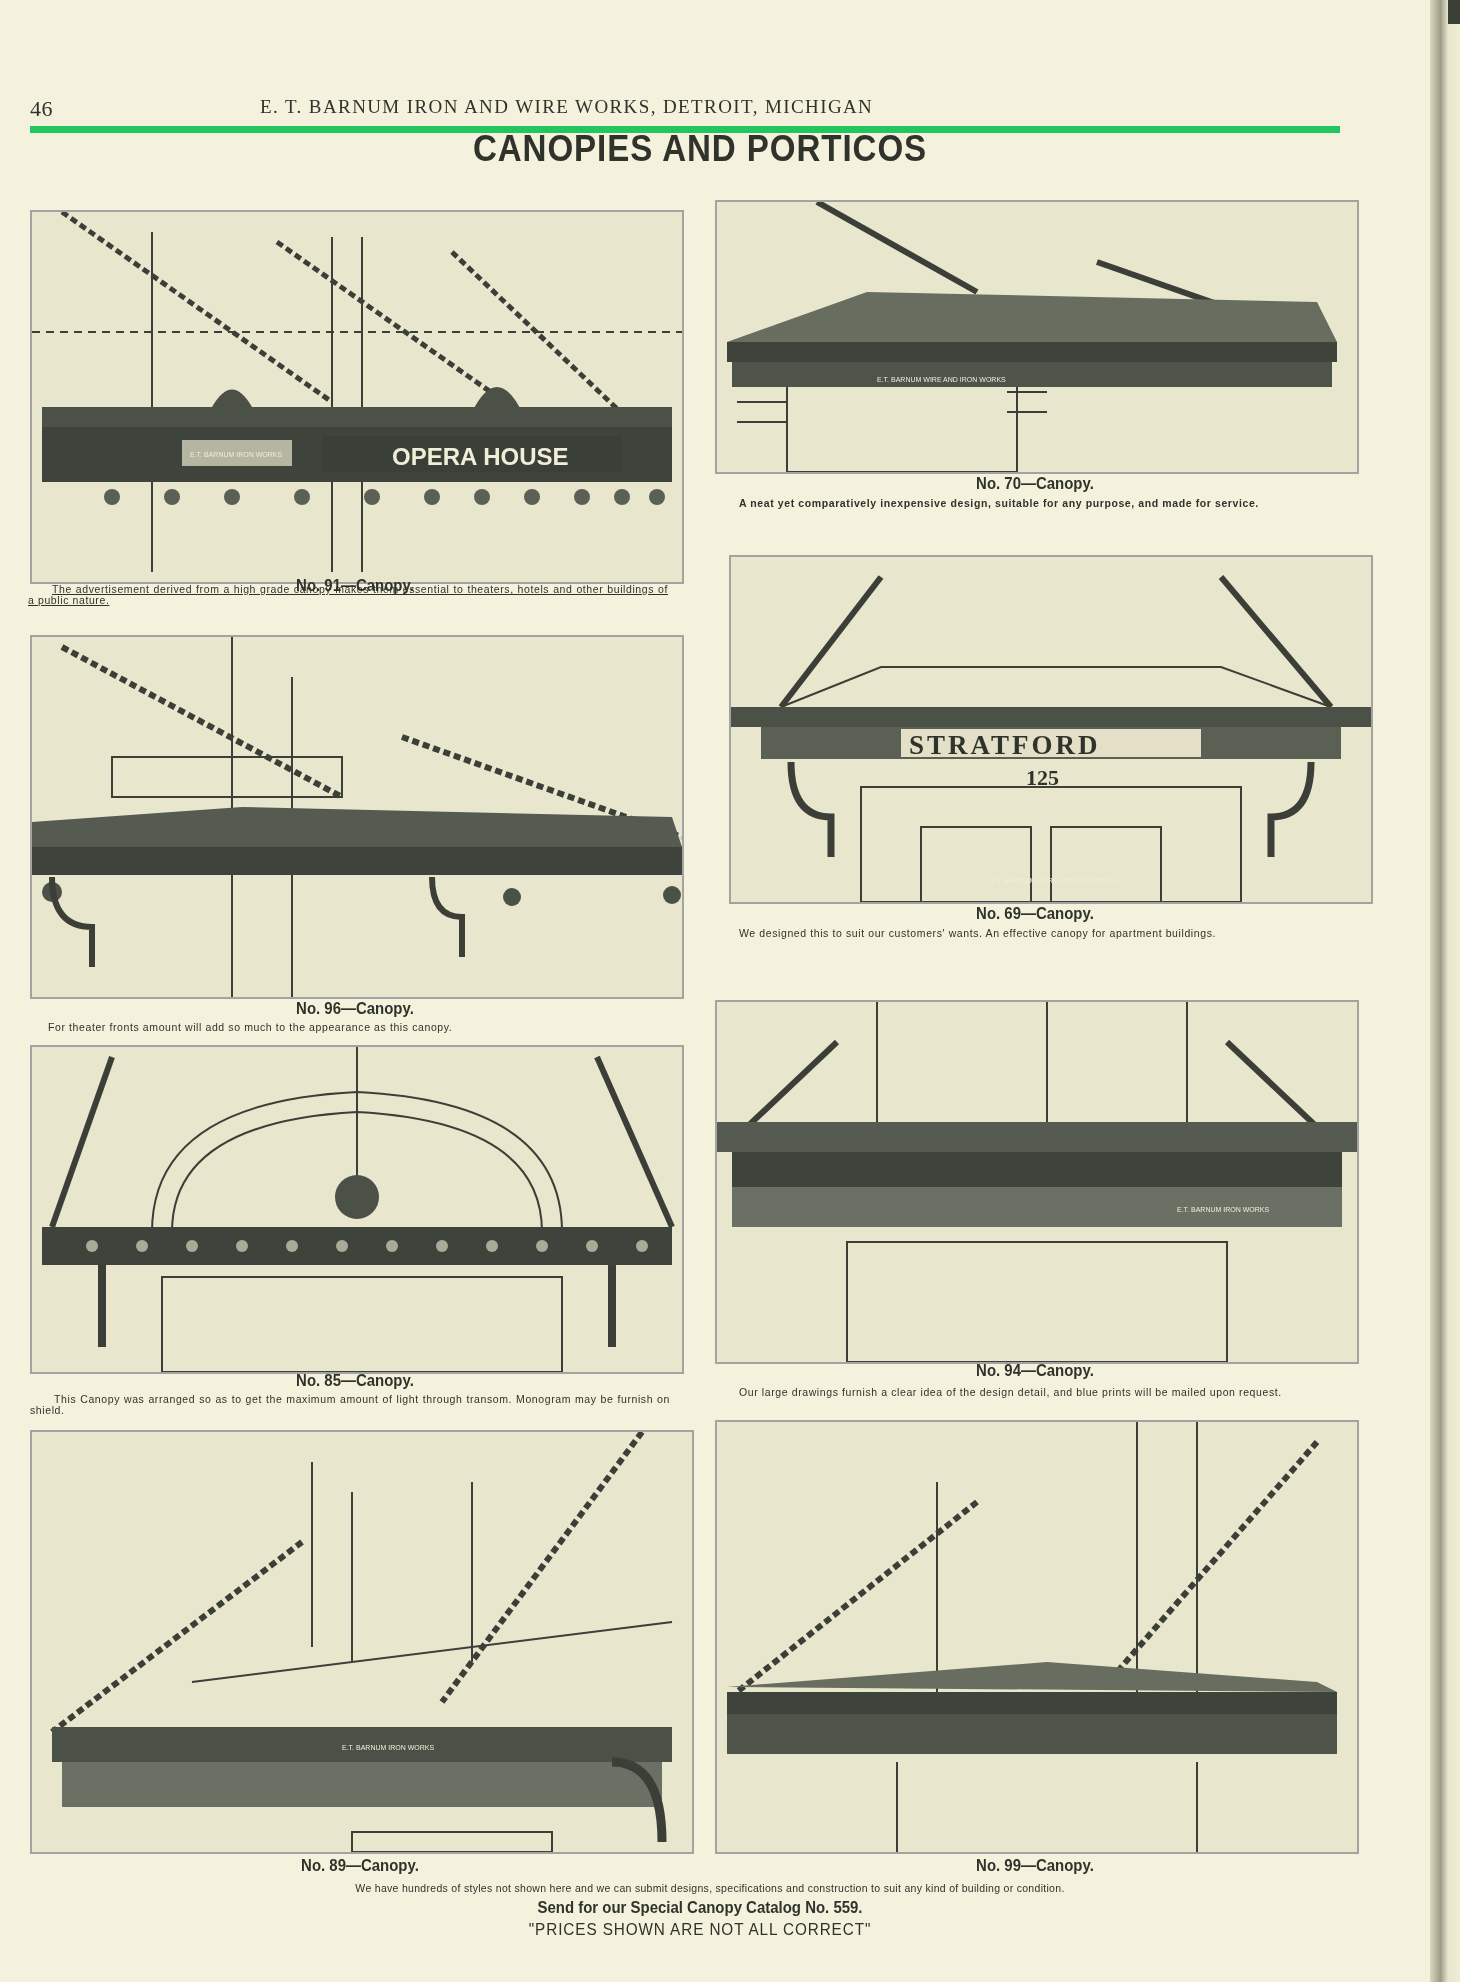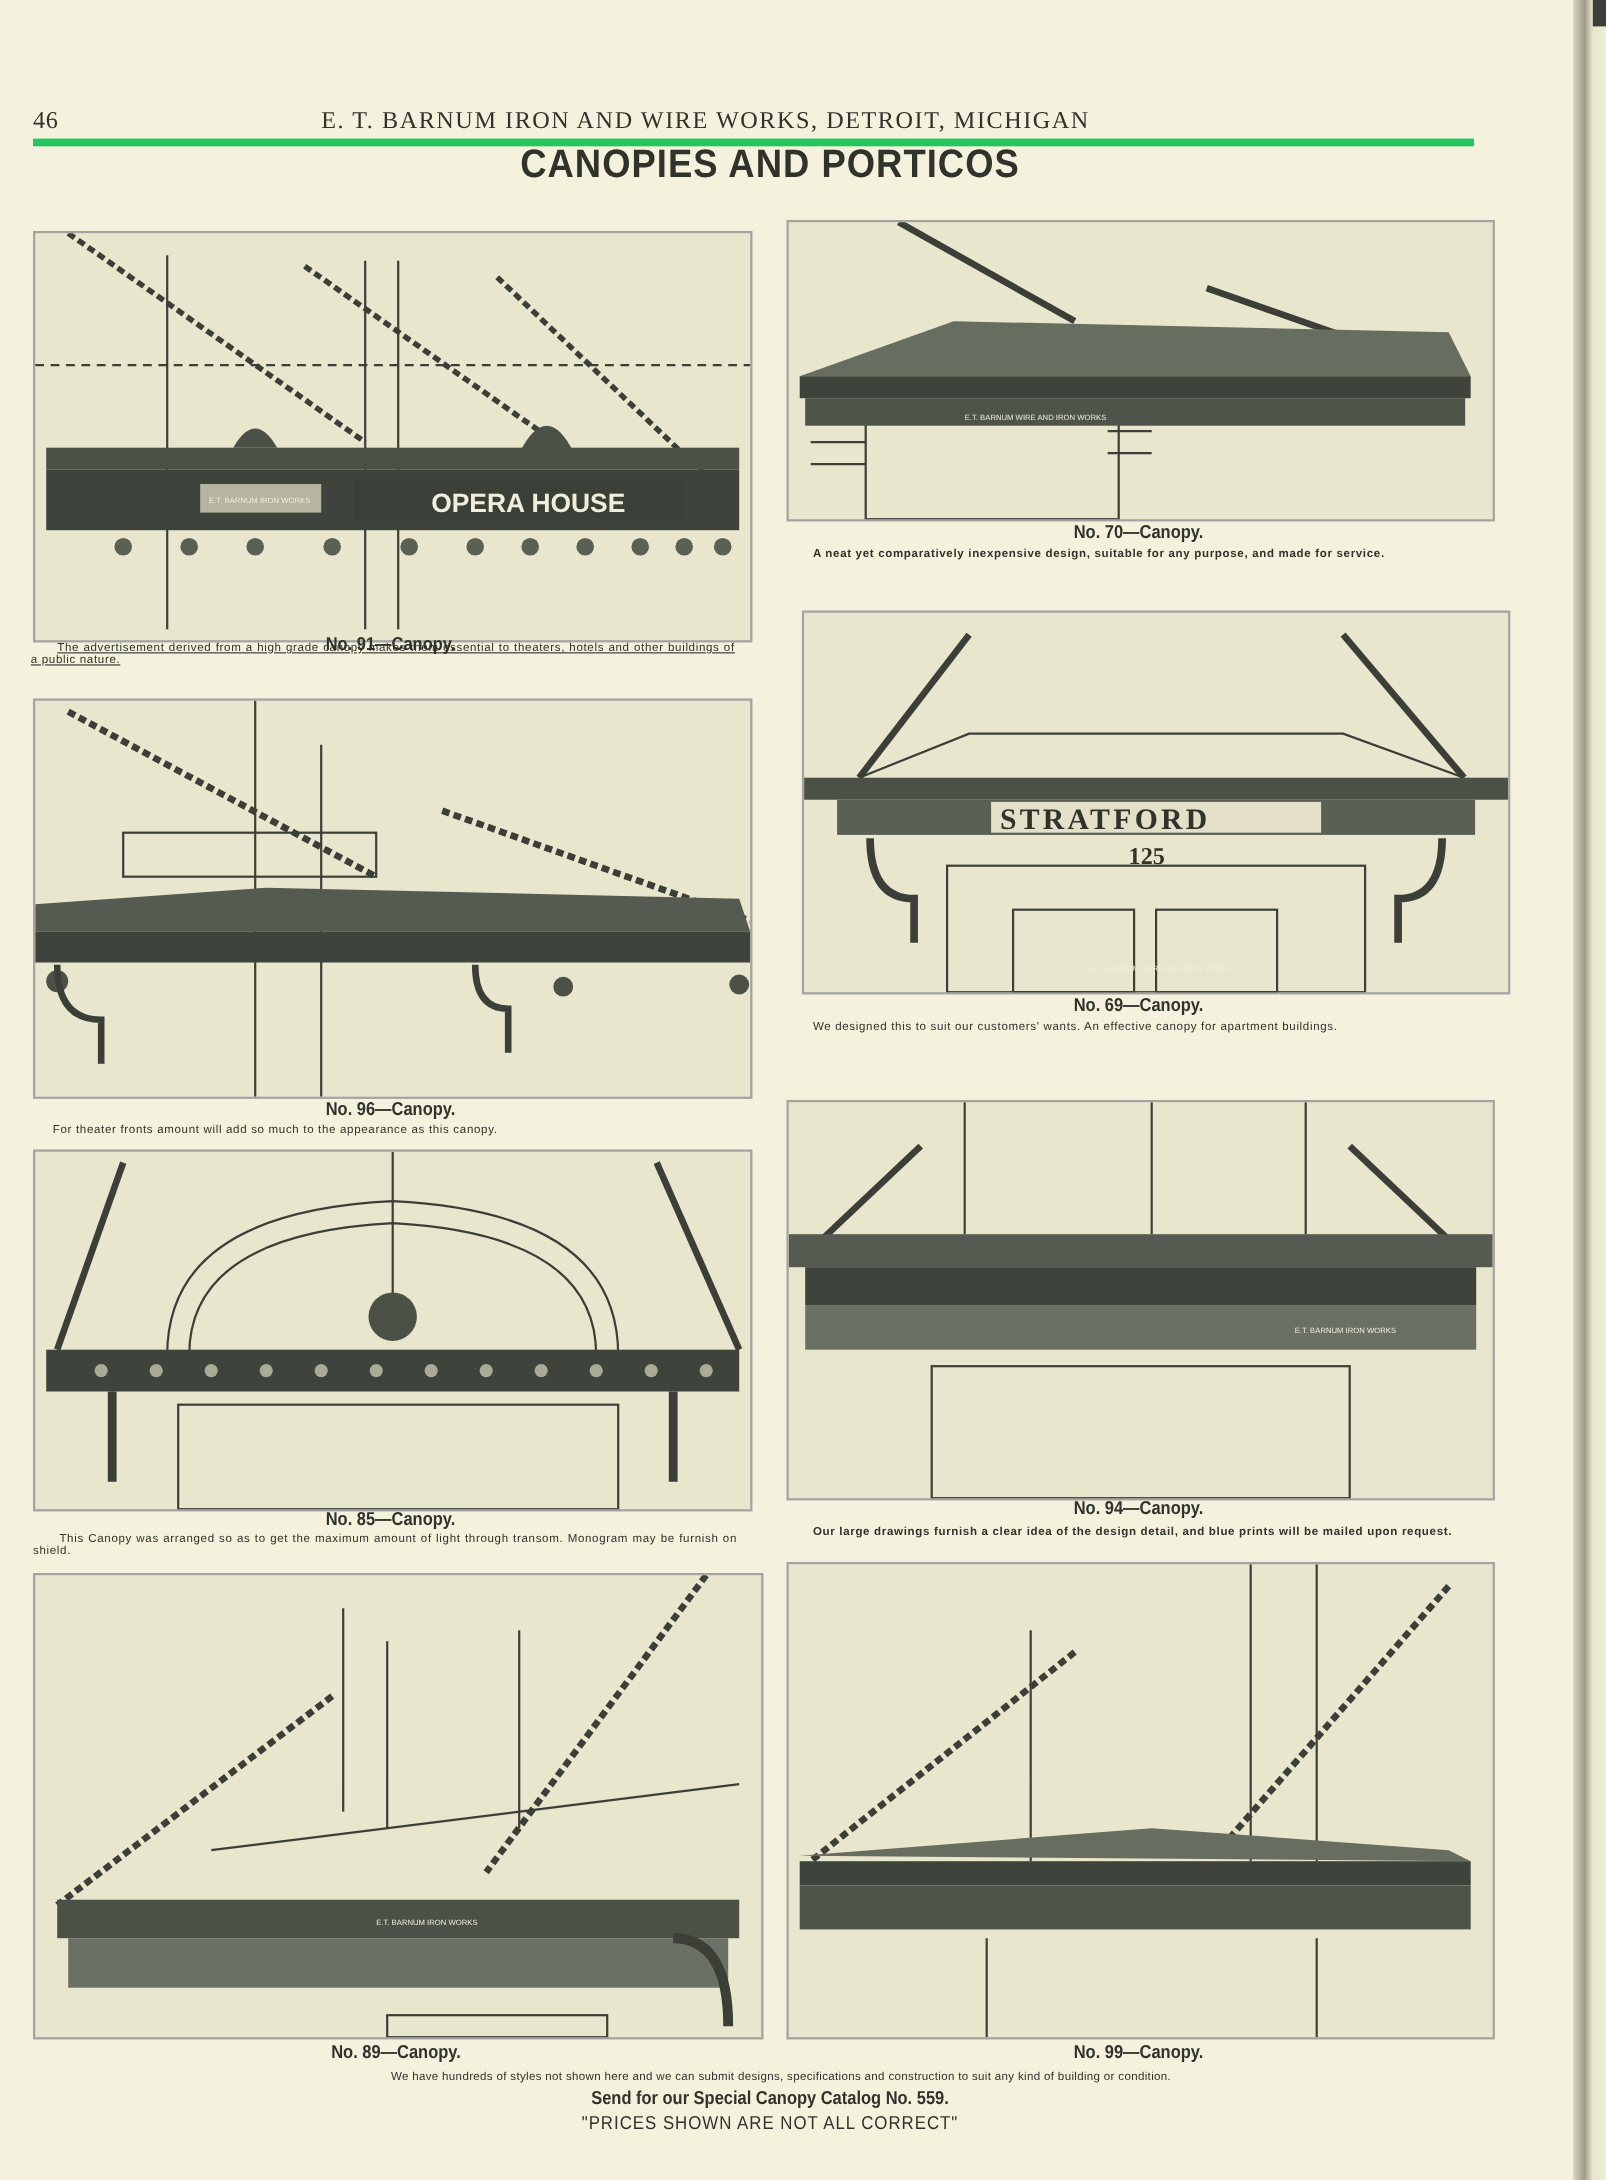--- a/index.html
+++ b/index.html
@@ -22,21 +22,21 @@
       position: absolute; right: 0; top: 0; width: 12px; height: 24px; background: #3a4038;
     }
     .header {
       position: absolute; left: 30px; top: 96px; width: 1310px; height: 30px;
       border-bottom: 7px solid #22c55e;
     }
     .page-number {
       position: absolute; left: 0; top: 0; font-size: 22px; letter-spacing: 0.5px;
     }
     .running-head {
-      position: absolute; left: 230px; top: 0; font-size: 22px; letter-spacing: 1.4px; margin-left: 32px;
+      position: absolute; left: 230px; top: 0; font-size: 19px; letter-spacing: 1.4px;
     }
     .title {
       position: absolute; left: 0; width: 1400px; top: 128px; text-align: center;
       font-family: "Liberation Sans", sans-serif; font-weight: bold; font-size: 36px;
       letter-spacing: 1px; transform: scaleX(0.92);
     }
     .plate {
       position: absolute;
       background: #e9e6ce;
       border: 2px solid #a3a3a3;
@@ -230,21 +230,21 @@
         <path d="M510 40 L600 125" stroke-width="6"></path>
       <rect x="130" y="240" width="380" height="120"></rect>
     </g>
     <rect x="0" y="120" width="640" height="30" fill="#555b50"></rect>
     <rect x="15" y="150" width="610" height="35" fill="#3e443b"></rect>
     <rect x="15" y="185" width="610" height="40" fill="#6b7064"></rect>
     <text class="small-sign" x="460" y="210">E.T. BARNUM IRON WORKS</text>
   </svg>
 </div>
 <div class="cap-title" style="left:715px; width:640px; top:1361px;">No. 94—Canopy.</div>
-<div class="cap-desc" style="left:715px; width:640px; top:1387px;font-weight:bold;">Our large drawings furnish a clear idea of the design detail, and blue prints will be mailed upon request.</div>
+<div class="cap-desc" style="left:715px; width:640px; top:1387px;">Our large drawings furnish a clear idea of the design detail, and blue prints will be mailed upon request.</div>
 
 <div class="plate" style="left:30px; top:1430px; width:660px; height:420px;">
   <svg viewBox="0 0 660 420">
     <g stroke="#3b3f37" fill="none" stroke-width="2">
       <line x1="280" y1="30" x2="280" y2="215"></line>
         <line x1="320" y1="60" x2="320" y2="230"></line>
         <line x1="440" y1="50" x2="440" y2="230"></line>
       <path d="M160 250 L640 190"></path>
       <path d="M270 110 L20 300" stroke-width="6" stroke-dasharray="7 4"></path>
       <path d="M610 0 L410 270" stroke-width="6" stroke-dasharray="7 4"></path>

